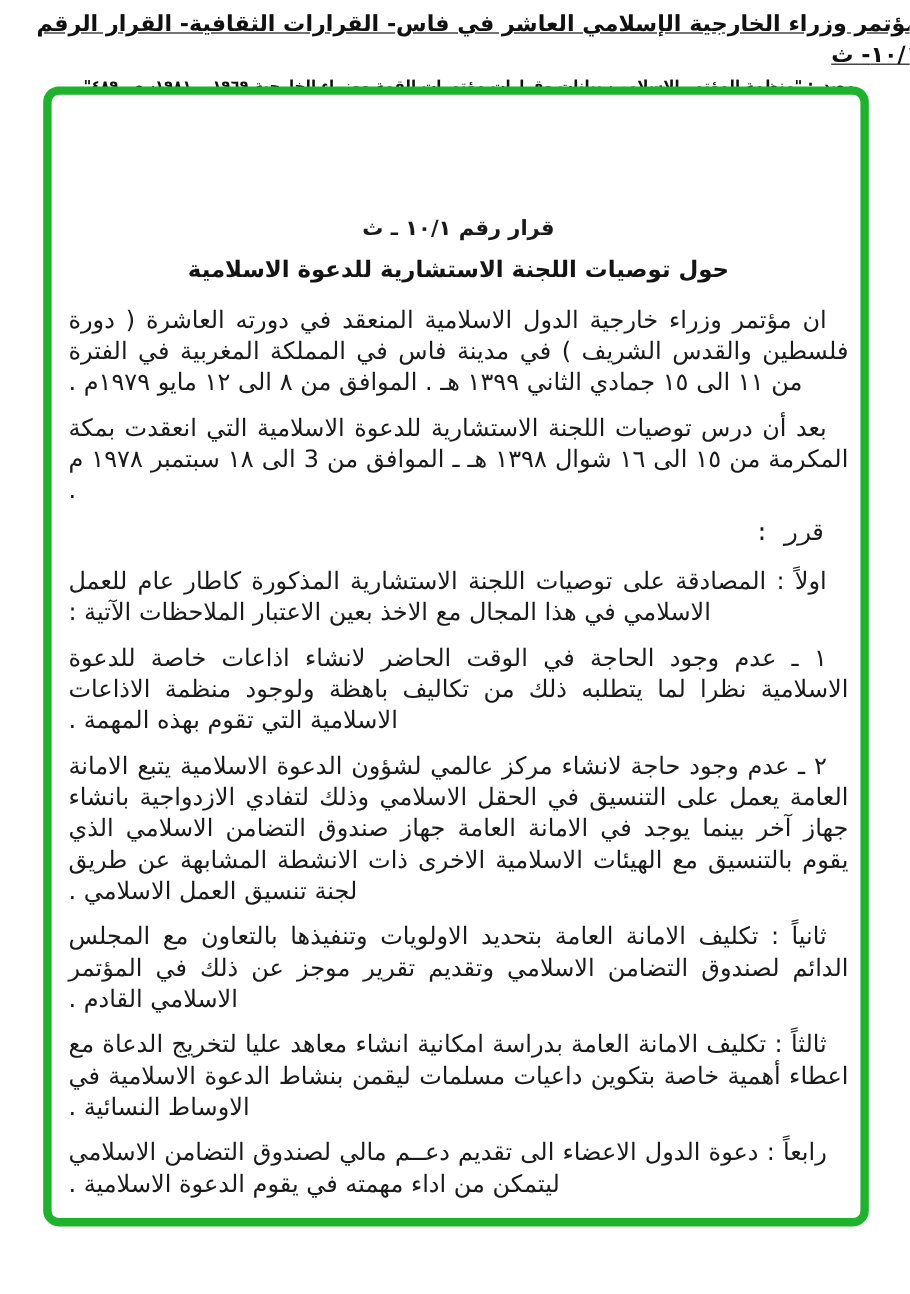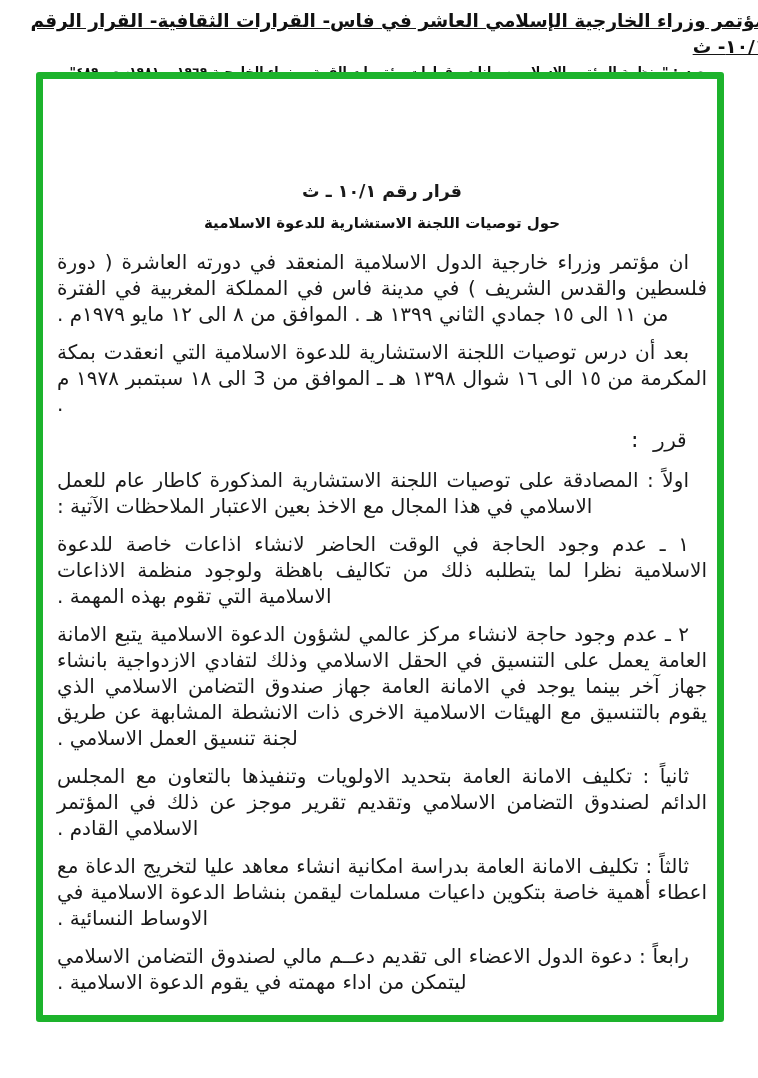--- a/index.html
+++ b/index.html
@@ -46,37 +46,37 @@
   }
   
   .green-box {
     position: absolute;
     left: 36px;
     top: 72px;
     width: 688px;
     height: 950px;
     box-sizing: border-box;
     border: 7px solid #1db32c;
-    border-radius: 3px;
+    border-radius: 13px;
     background: #ffffff;
     padding: 102px 10px 0 14px;
     overflow: hidden;
   }
   .doc-title1 {
     direction: rtl;
     text-align: center;
     font-size: 17.5px;
     font-weight: bold;
     color: #1a1a1a;
     margin-bottom: 13px;
   }
   .doc-title2 {
     direction: rtl;
     text-align: center;
-    font-size: 15px;
+    font-size: 19px;
     font-weight: bold;
     color: #141414;
     margin-bottom: 17px;
   }
   .para {
     direction: rtl;
     text-align: justify;
     text-align-last: left;
     -moz-text-align-last: left;
     text-indent: 18px;

